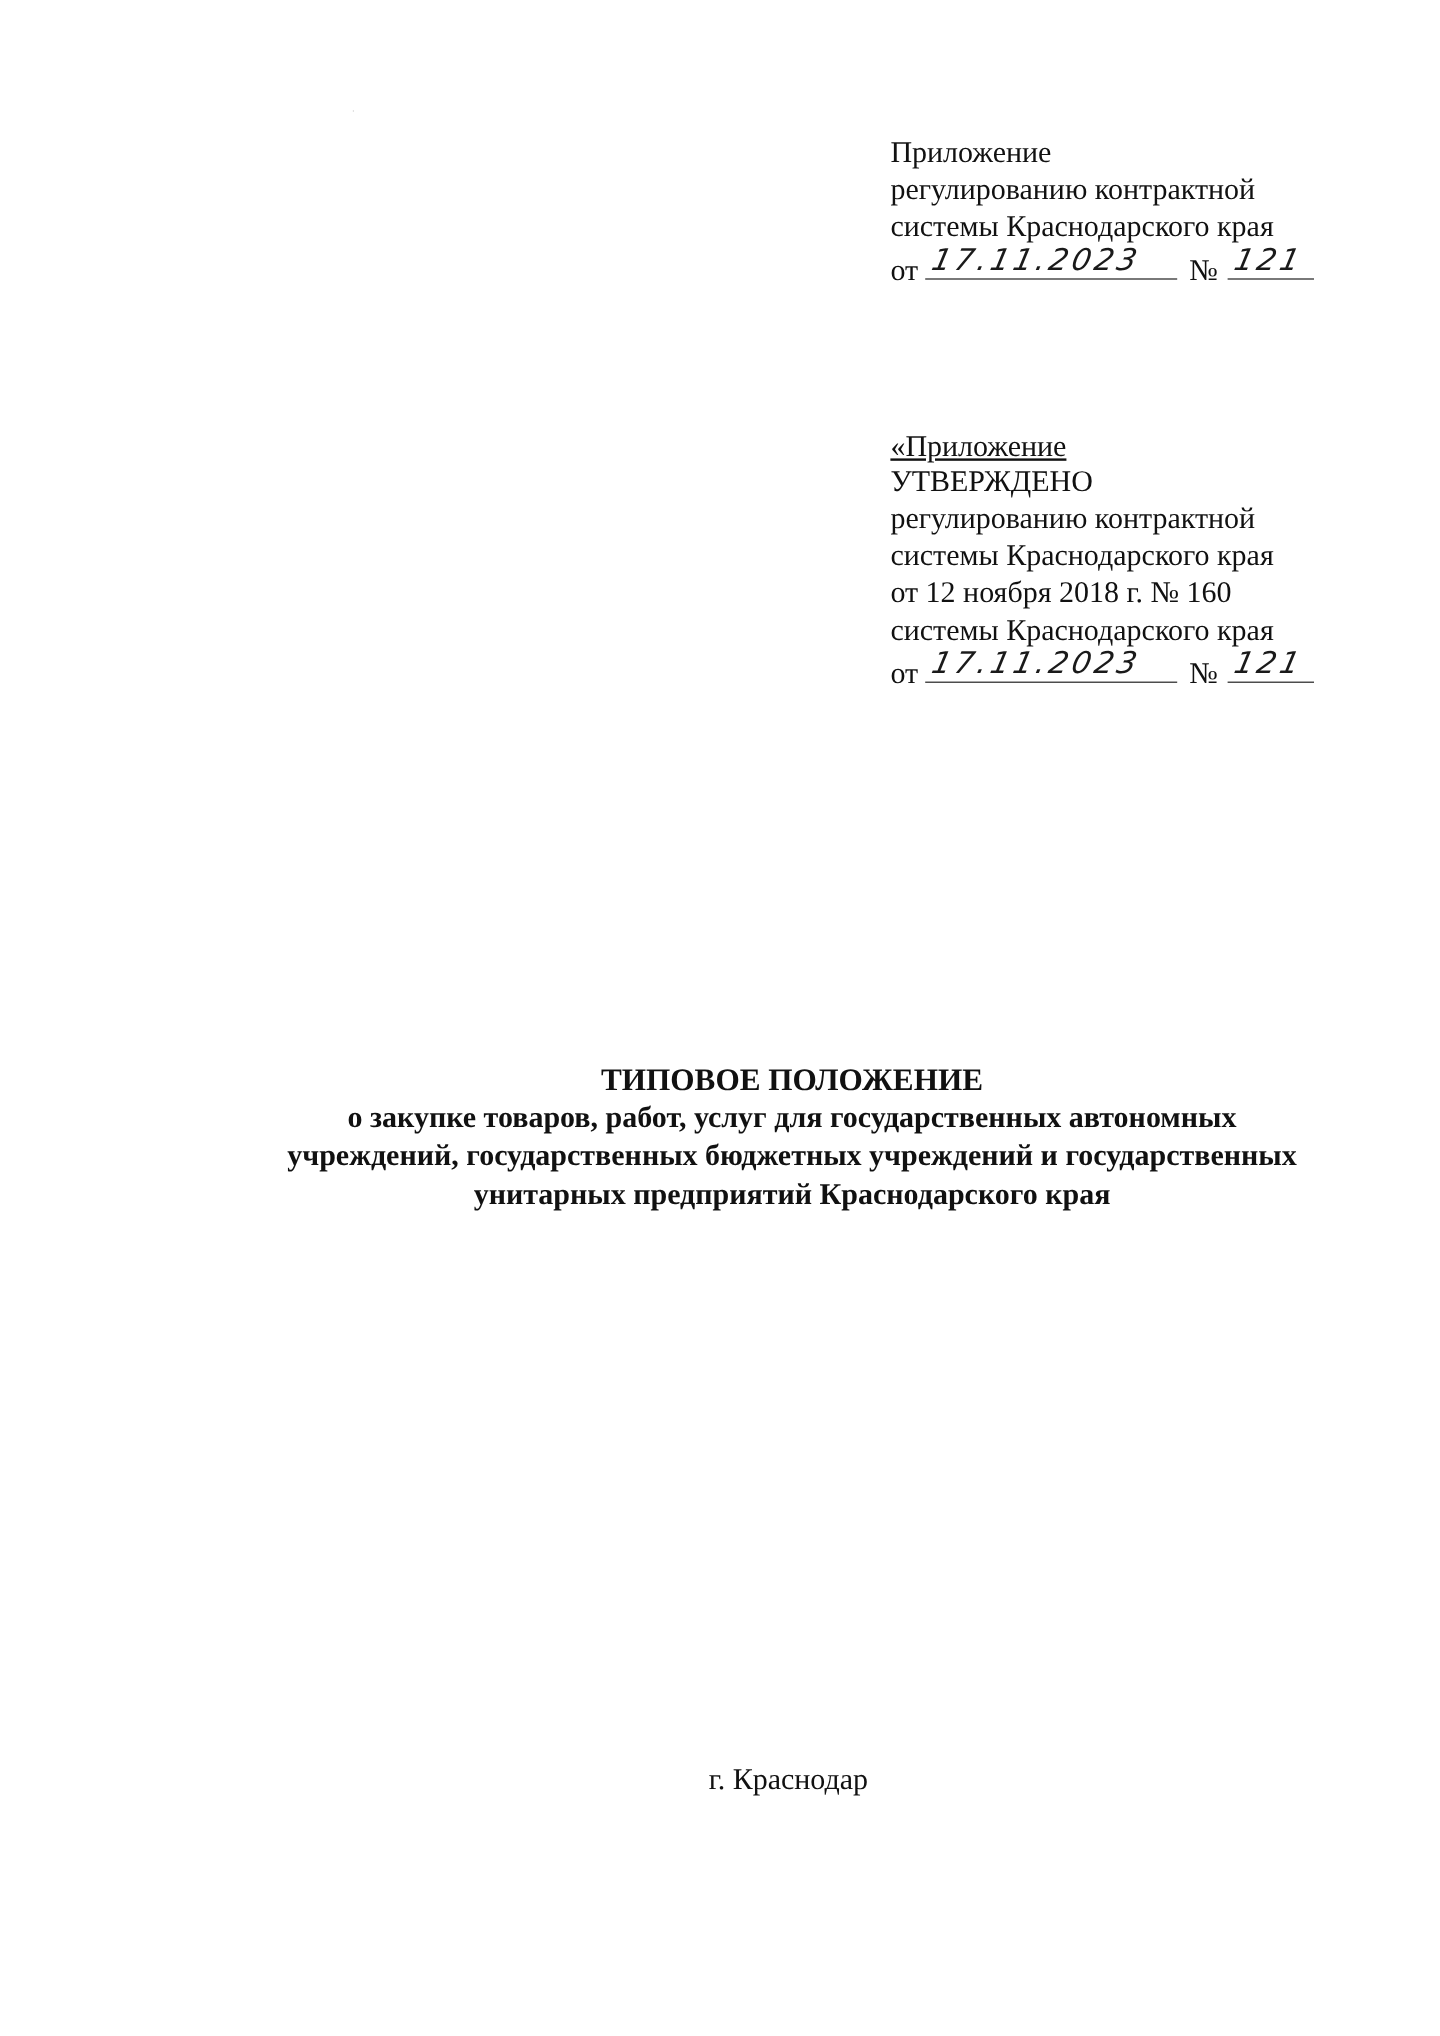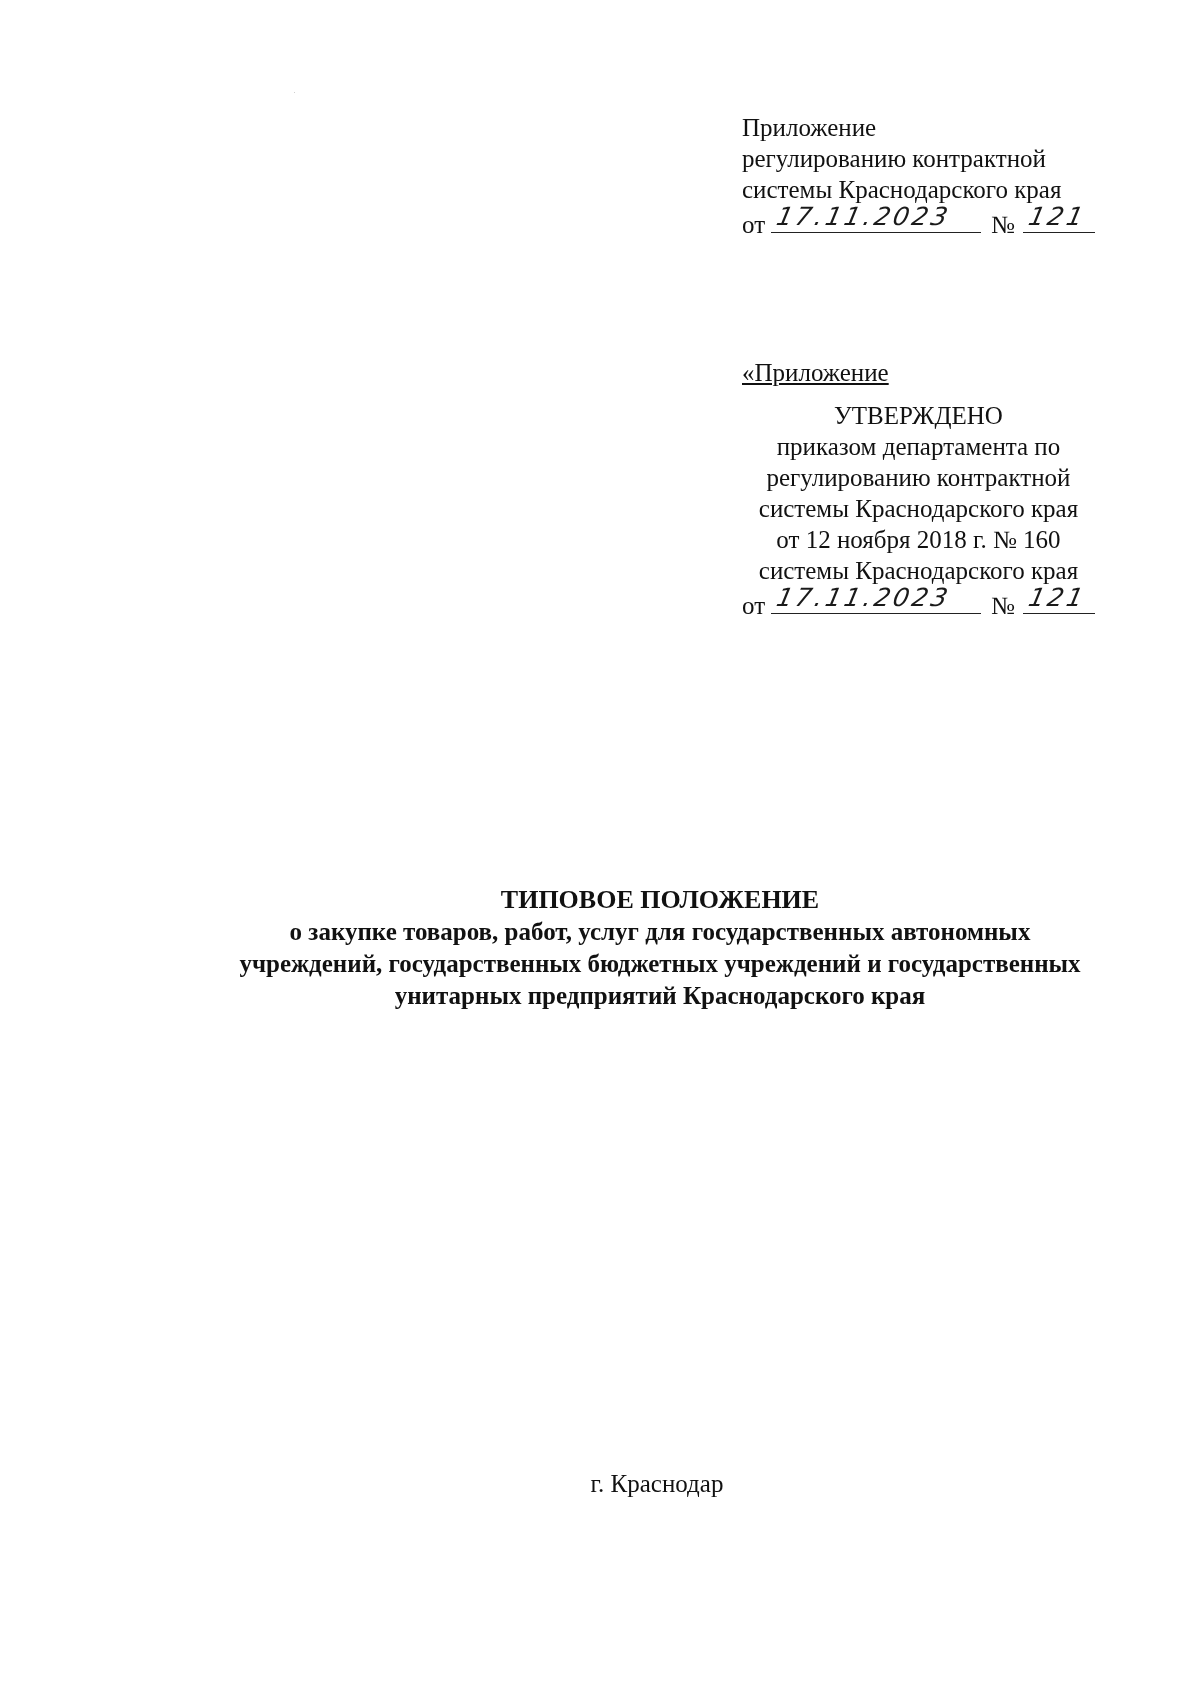--- a/index.html
+++ b/index.html
@@ -19,21 +19,21 @@
       position: absolute;
       left: 716px;
       font-size: 25px;
       line-height: 31px;
       white-space: nowrap;
       margin-left: 26px;
     }
     .block .line { display: block; height: 31px; }
     #block-annex { top: 112px; }
     #annex-quote { top: 357px; text-decoration: underline; }
-    #block-approved { top: 400px; text-align: center; }
+    #block-approved { top: 386px; }
 
     .sig-line {
       display: inline-block;
       position: relative;
       border-bottom: 1px solid #222;
       height: 27px;
       vertical-align: baseline;
     }
     .hand {
       font-family: "DejaVu Sans", sans-serif;
@@ -93,21 +93,20 @@
     <span>от</span><span class="sig-line sig-date"><span class="hand">17.11.2023</span></span><span>№</span><span class="sig-line sig-num"><span class="hand">121</span></span>
   </span>
 </div>
 
 <div id="annex-quote" class="block">
   <span class="line">«Приложение</span>
 </div>
 
 <div id="block-approved" class="block">
   <span class="line">УТВЕРЖДЕНО</span>
-  <span class="line">приказом департамента по</span>
   <span class="line">регулированию контрактной</span>
   <span class="line">системы Краснодарского края</span>
   <span class="line">от 12 ноября 2018 г. № 160</span>
   <span class="line">системы Краснодарского края</span>
   <span class="line">
     <span>от</span><span class="sig-line sig-date"><span class="hand">17.11.2023</span></span><span>№</span><span class="sig-line sig-num"><span class="hand">121</span></span>
   </span>
 </div>
 
 <div class="title-block">

